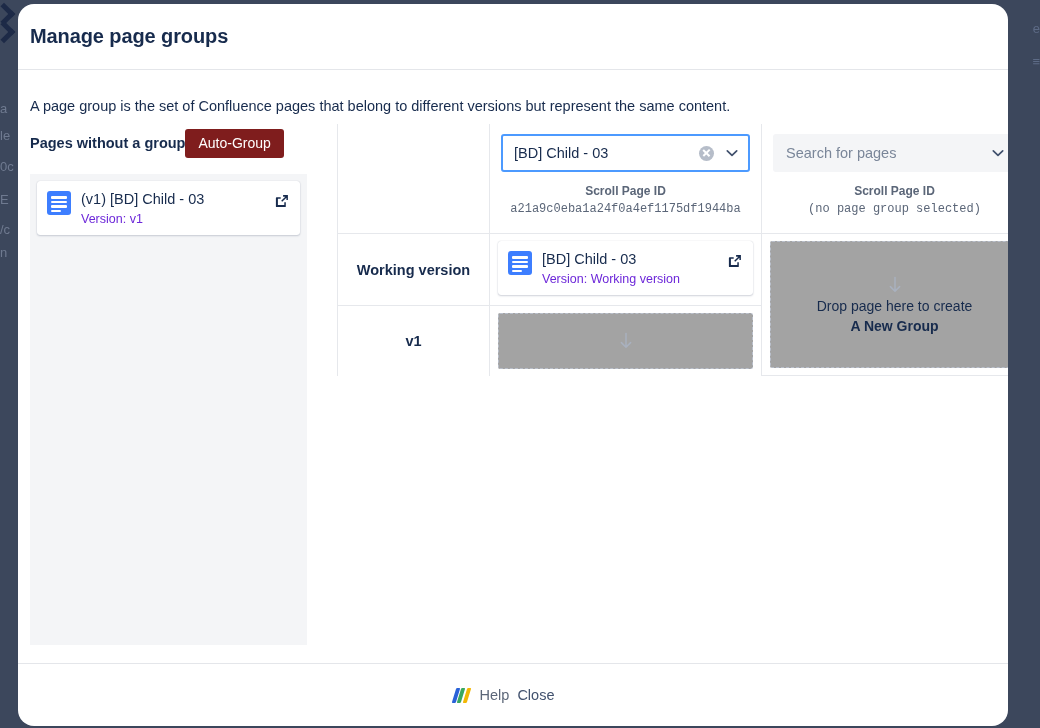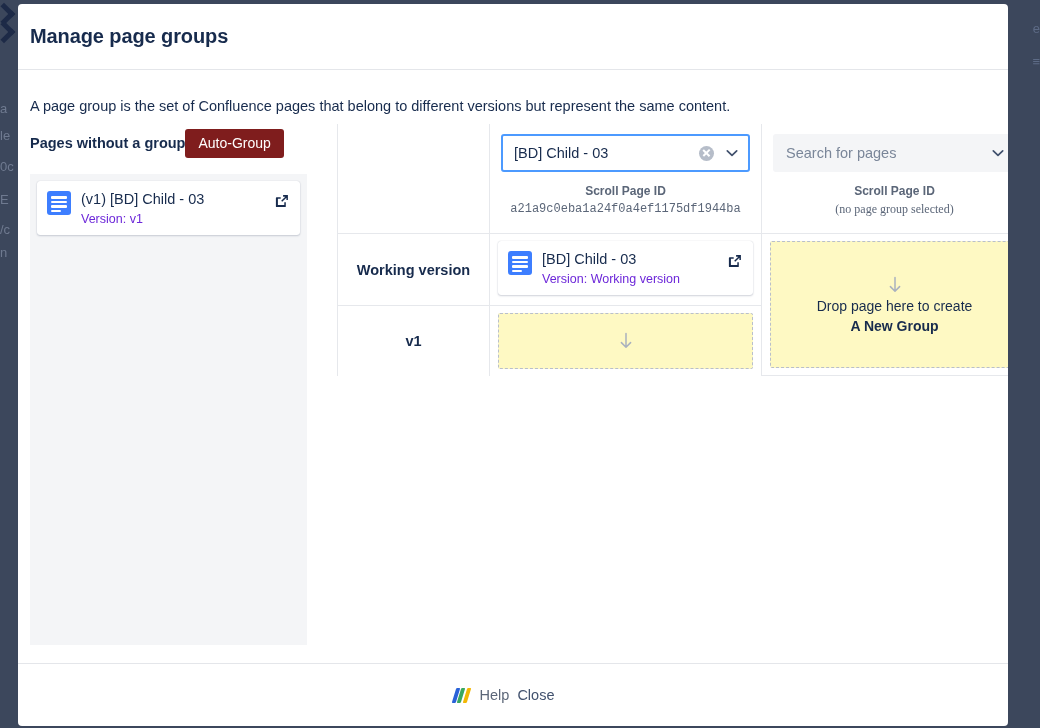--- a/index.html
+++ b/index.html
@@ -59,21 +59,21 @@
   }
 
   
   #modal {
     position: absolute;
     left: 18px;
     top: 4px;
     width: 990px;
     height: 722px;
     background: #ffffff;
-    border-radius: 4px;
+    border-radius: 16px;
     display: flex;
     flex-direction: column;
     overflow: hidden;
   }
 
   
   .modal-header {
     height: 66px;
     flex: none;
     display: flex;
@@ -278,40 +278,40 @@
     margin-top: 12px;
   }
   .scroll-id-value {
     text-align: center;
     font-size: 12px;
     color: #5b6678;
     font-family: Liberation Mono, monospace;
     margin-top: 4px;
   }
   .scroll-id-value.na {
-    font-family: Liberation Serif, serif;
+    font-family: Liberation Mono, monospace;
   }
 
   
   .row-label {
     display: flex;
     align-items: center;
     justify-content: center;
     font-size: 14.5px;
     font-weight: bold;
     color: #172b4d;
   }
   .row-working { height: 72px; }
   .row-v1      { height: 70px; }
 
   .cell-pad { padding: 7px 8px; height: 100%; }
 
   .dropzone {
     border: 1px dashed #b9bfcb;
-    background: #fef9c3;
+    background: #a3a3a3;
     height: 100%;
     display: flex;
     flex-direction: column;
     align-items: center;
     justify-content: center;
     gap: 4px;
     border-radius: 2px;
   }
   .dropzone .arrow {
     width: 16px; height: 18px;

